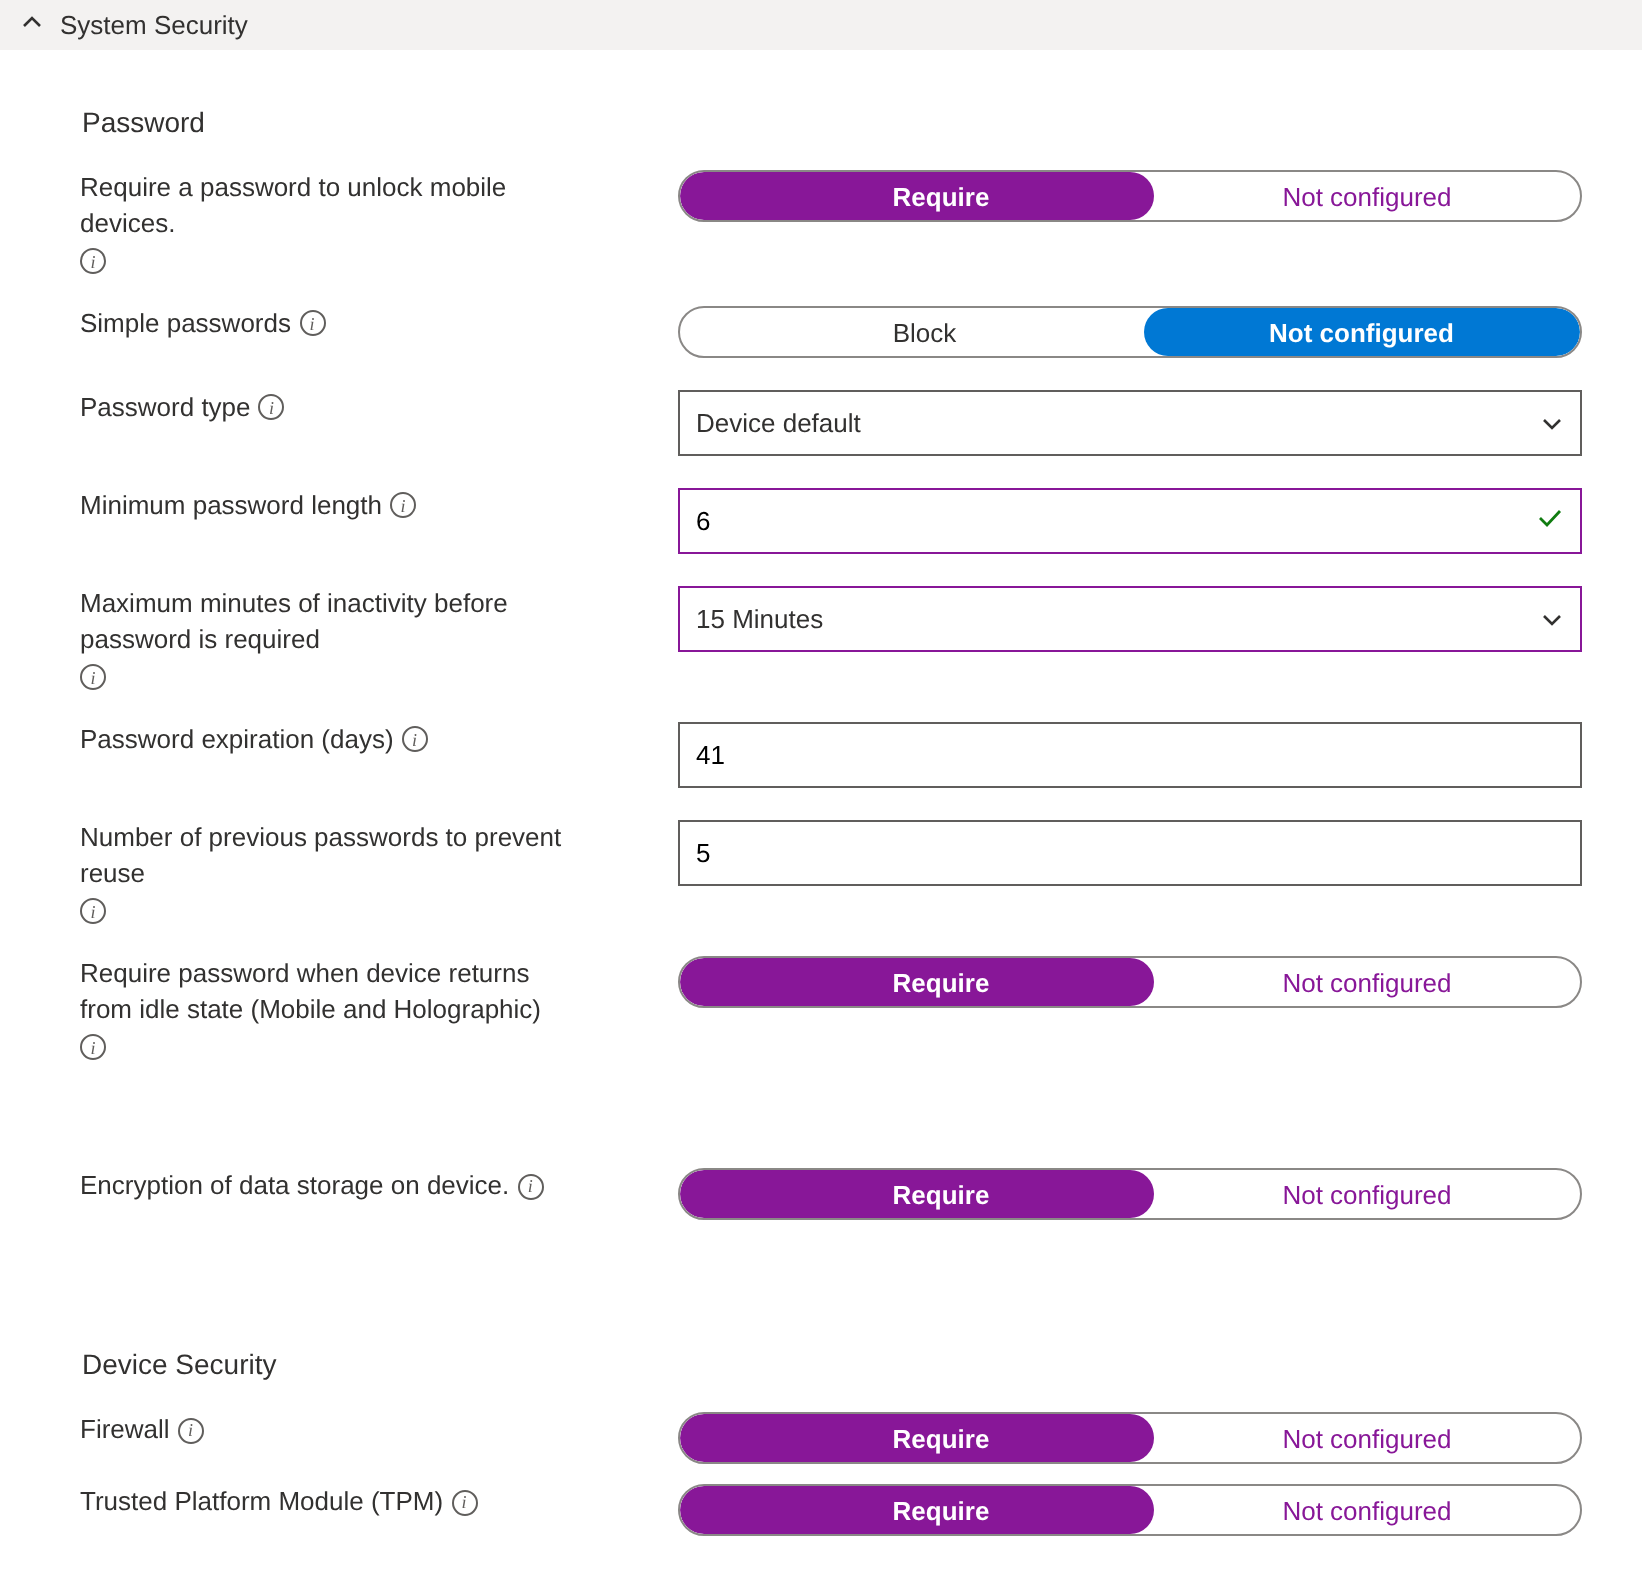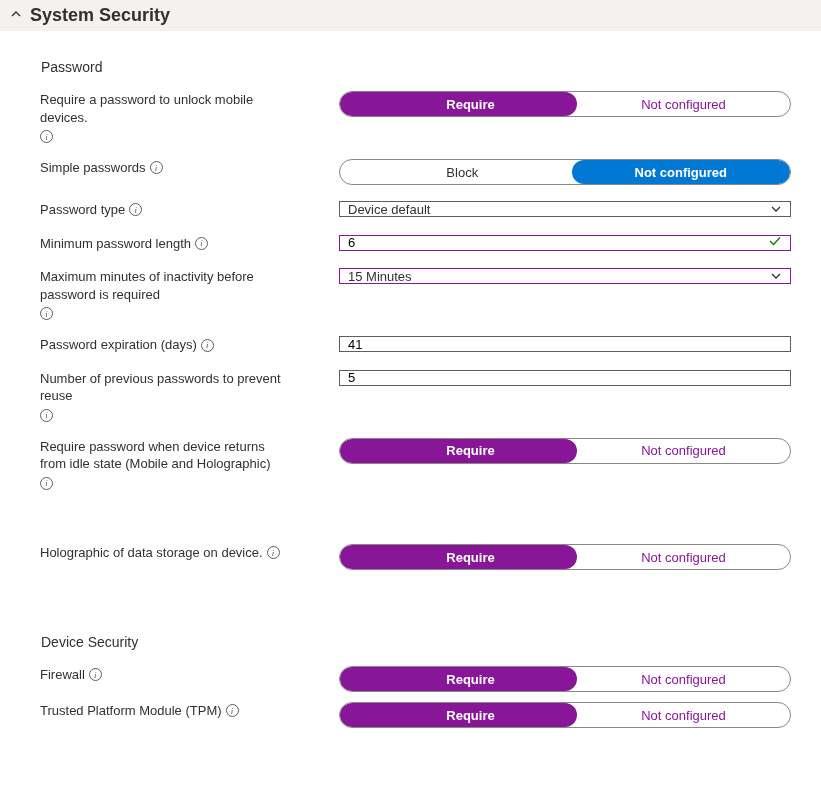--- a/index.html
+++ b/index.html
@@ -10,21 +10,21 @@
       background: #fff;
       width: 821px;
     }
     .section-header {
       background: #f3f2f1;
       padding: 5px 10px;
       display: flex;
       align-items: center;
       gap: 8px;
     }
-    .section-title { font-size: 18px; font-weight: 700; }
+    .section-title { font-size: 13px; font-weight: 400; }
     .content { padding: 18px 30px 10px 40px; }
     .group-label { font-size: 14px; color: #323130; margin: 10px 0 16px 1px; font-weight:400; }
     .row {
       display: flex;
       align-items: flex-start;
       margin-bottom: 16px;
       gap: 43px;
     }
     .row.tight { margin-bottom: 10px; }
     .label-col {
@@ -78,21 +78,21 @@
     .pill-sel-blue {
       background: #0078d4;
       color: #fff;
       font-weight: 600;
       border-radius: 13px;
     }
     .pill-unsel-purple { color: #881798; }
     .pill-unsel-dark { color: #323130; margin-left: 13px; }
     .select-box, .text-input {
       width: 100%;
-      height: 16px;
+      height: 33px;
       border: 1px solid #605e5c;
       padding: 0 8px;
       font-size: 13px;
       font-family: inherit;
       background: #fff;
       color: #323130;
       display: flex;
       align-items: center;
       justify-content: space-between;
       cursor: pointer;
@@ -232,21 +232,21 @@
         <div class="pill-half pill-sel-purple">Require</div>
         <div class="pill-half pill-unsel-purple">Not configured</div>
       </div>
     </div>
   </div>
 
   <div class="spacer-lg"></div>
 
   <div class="row">
     <div class="label-col">
-      <span class="label-text">Holographic of data storage on device.</span>
+      <span class="label-text">Encryption of data storage on device.</span>
       <span class="info-icon">i</span>
     </div>
     <div class="control-col">
       <div class="pill-toggle">
         <div class="pill-half pill-sel-purple">Require</div>
         <div class="pill-half pill-unsel-purple">Not configured</div>
       </div>
     </div>
   </div>
 

